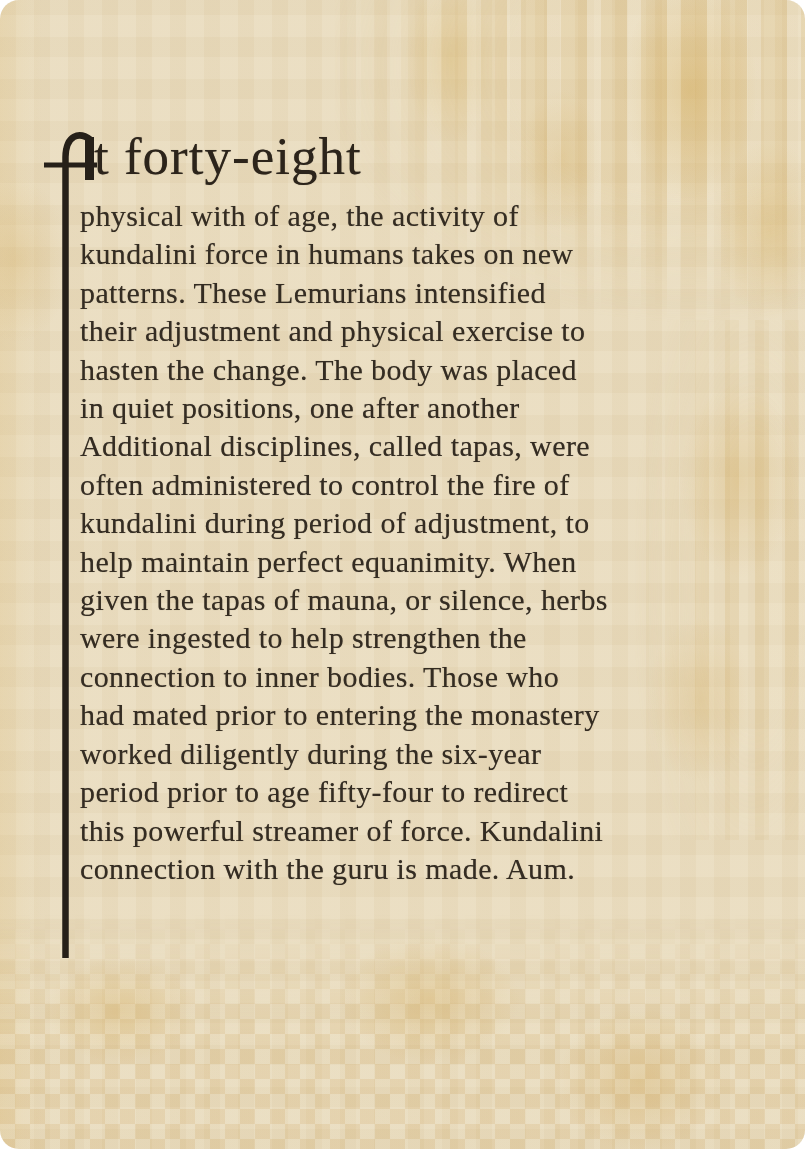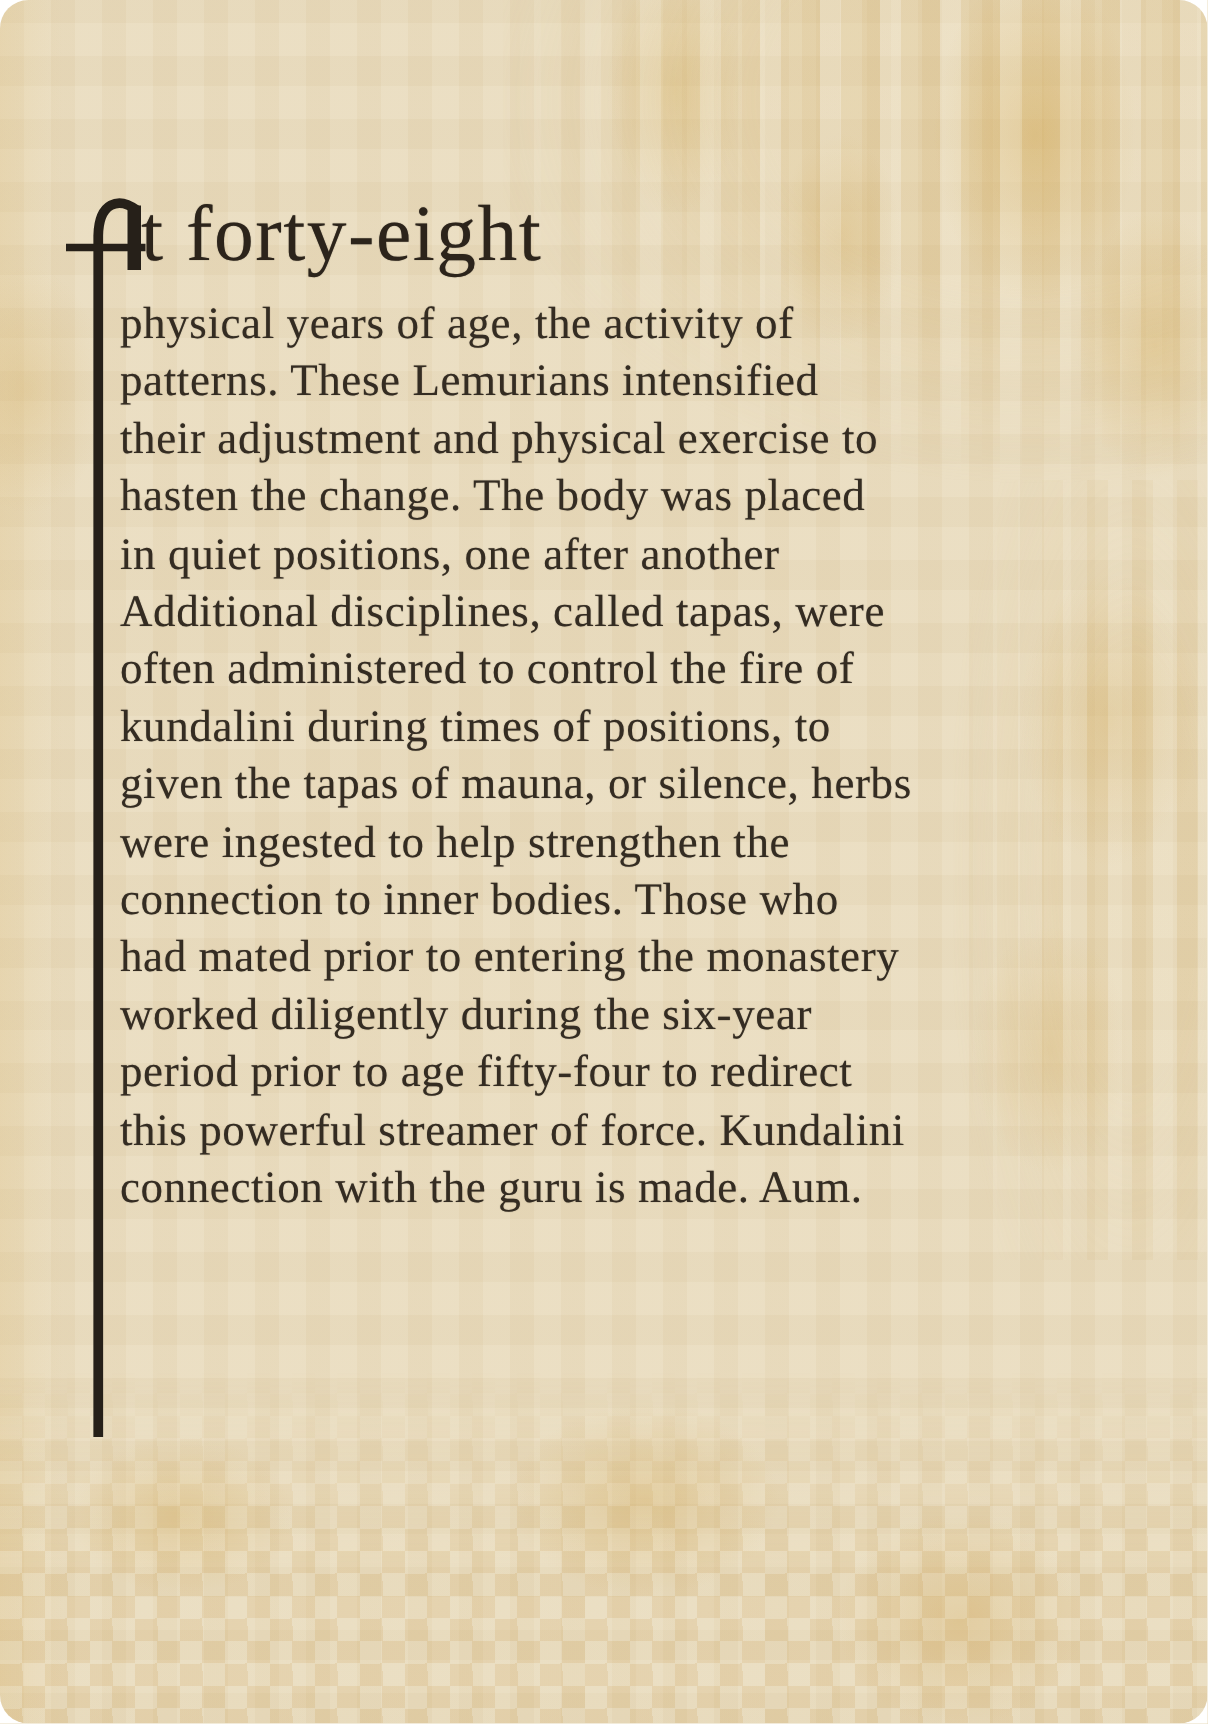--- a/index.html
+++ b/index.html
@@ -108,28 +108,30 @@
       <path d="M44 165 H 97" stroke-width="5"></path>
       <path d="M89.5 137 V 180" stroke-width="9"></path>
     </g>
   </svg>
 
   <div class="heading">
     <span class="sr">A</span><span>t forty-eight</span>
   </div>
 
   <div class="body-text">
-      <div class="line">physical years of age, the activity of</div>
+      <div class="line">physical with of age, the activity of</div>
+      <div class="line">kundalini force in humans takes on new</div>
       <div class="line">patterns. These Lemurians intensified</div>
       <div class="line">their adjustment and physical exercise to</div>
       <div class="line">hasten the change. The body was placed</div>
       <div class="line">in quiet positions, one after another</div>
       <div class="line">Additional disciplines, called tapas, were</div>
       <div class="line">often administered to control the fire of</div>
-      <div class="line">kundalini during times of positions, to</div>
+      <div class="line">kundalini during period of adjustment, to</div>
+      <div class="line">help maintain perfect equanimity. When</div>
       <div class="line">given the tapas of mauna, or silence, herbs</div>
       <div class="line">were ingested to help strengthen the</div>
       <div class="line">connection to inner bodies. Those who</div>
       <div class="line">had mated prior to entering the monastery</div>
       <div class="line">worked diligently during the six-year</div>
       <div class="line">period prior to age fifty-four to redirect</div>
       <div class="line">this powerful streamer of force. Kundalini</div>
       <div class="line">connection with the guru is made. Aum.</div>
     </div>
 

